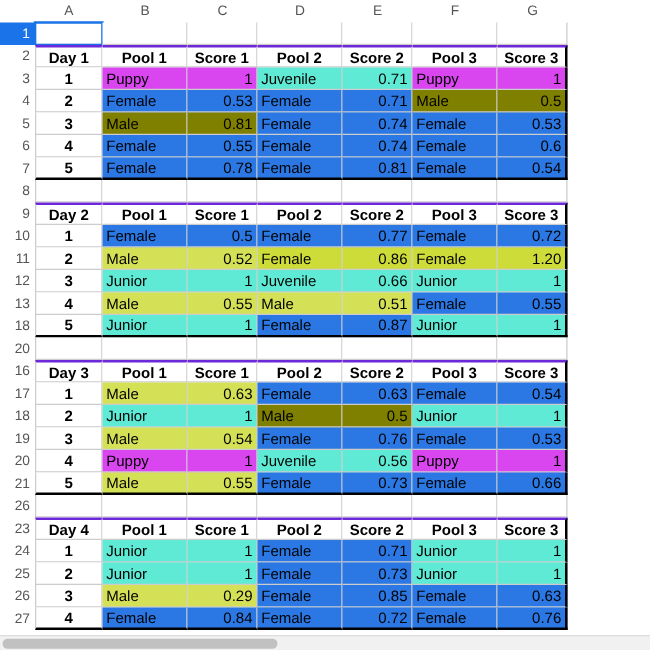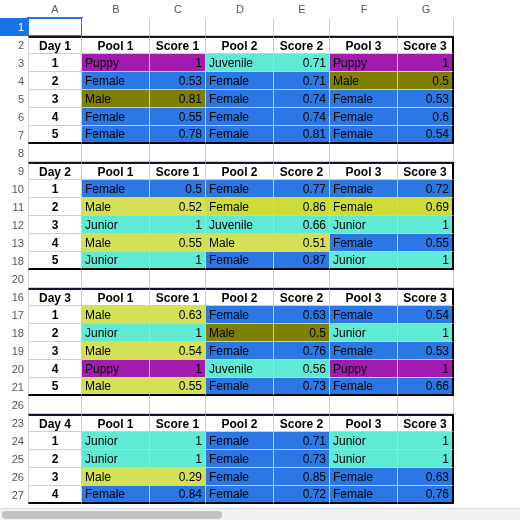--- a/index.html
+++ b/index.html
@@ -48,26 +48,26 @@
   }
   .cell.first-col { border-left: 1px solid #ccc; }
   .cell.sel {
     outline: 2px solid #1a73e8;
     outline-offset: -1px;
     background: #fff;
   }
   .cell.num { justify-content: flex-end; }
   .cell.center { justify-content: center; font-weight: bold; }
   .cell.bold { font-weight: bold; justify-content: center; }
-  .thick-top { border-top: 2px solid #0f172a; }
+  .thick-top { border-top: 2px solid #6d28d9; }
   .thick-bottom { border-bottom: 2px solid #000; }
   .thick-left { border-left: 2px solid #000; }
   .thick-right { border-right: 2px solid #000; }
   
-  .c-puppy   { background: #a21caf; }
+  .c-puppy   { background: #d946ef; }
   .c-female  { background: #2b78e4; color:#000; }
   .c-male    { background: #808000; color:#000; }
   .c-junior  { background: #5eead4; }
   .c-maleY   { background: #d4e157; }
   .c-femaleY { background: #cddc39; }
   .scrollbar-h {
     position: absolute;
     left: 0; right: 0; bottom: 0;
     height: 12px;
     background: #f1f1f1;
@@ -173,21 +173,21 @@
     <div class="cell c-female num">0.77</div>
     <div class="cell c-female">Female</div>
     <div class="cell thick-right c-female num">0.72</div>
     <div class="rowhdr">11</div>
     <div class="cell first-col center thick-left">2</div>
     <div class="cell c-maleY">Male</div>
     <div class="cell c-maleY num">0.52</div>
     <div class="cell c-femaleY">Female</div>
     <div class="cell c-femaleY num">0.86</div>
     <div class="cell c-femaleY">Female</div>
-    <div class="cell thick-right c-femaleY num">0.69</div>
+    <div class="cell thick-right c-femaleY num">1.20</div>
     <div class="rowhdr">12</div>
     <div class="cell first-col center thick-left">3</div>
     <div class="cell c-junior">Junior</div>
     <div class="cell c-junior num">1</div>
     <div class="cell c-junior">Juvenile</div>
     <div class="cell c-junior num">0.66</div>
     <div class="cell c-junior">Junior</div>
     <div class="cell thick-right c-junior num">1</div>
     <div class="rowhdr">13</div>
     <div class="cell first-col center thick-left">4</div>

